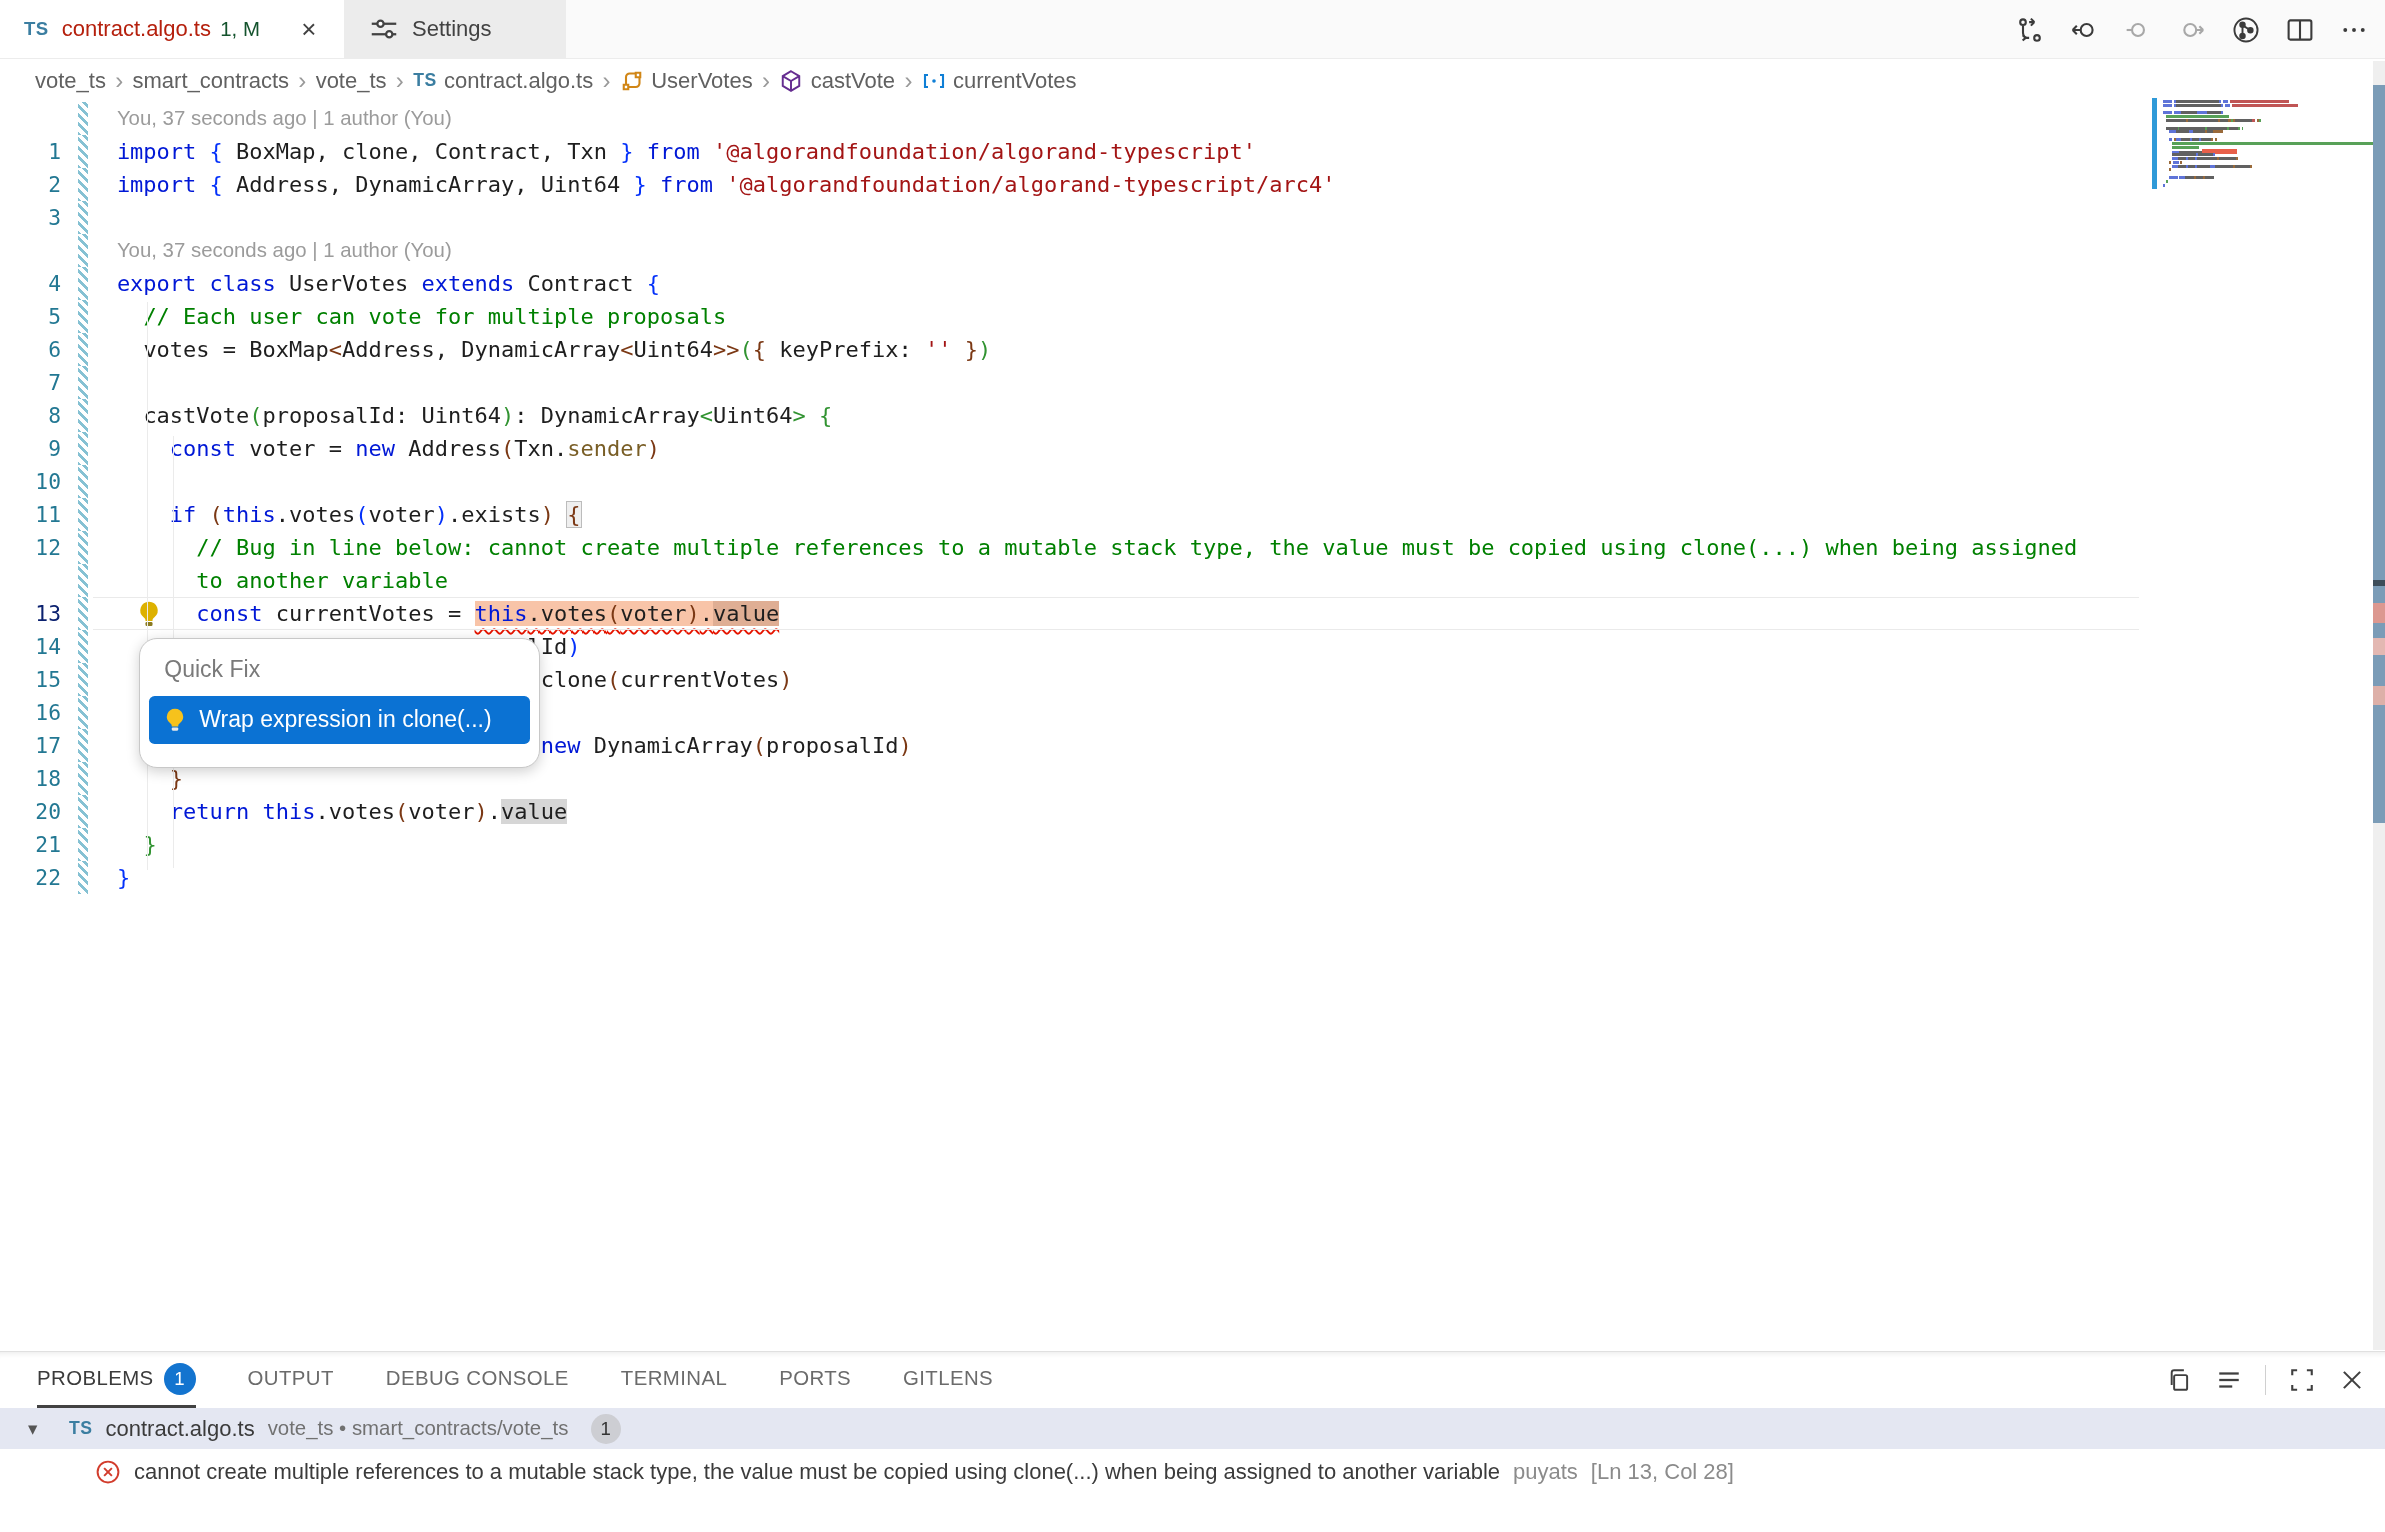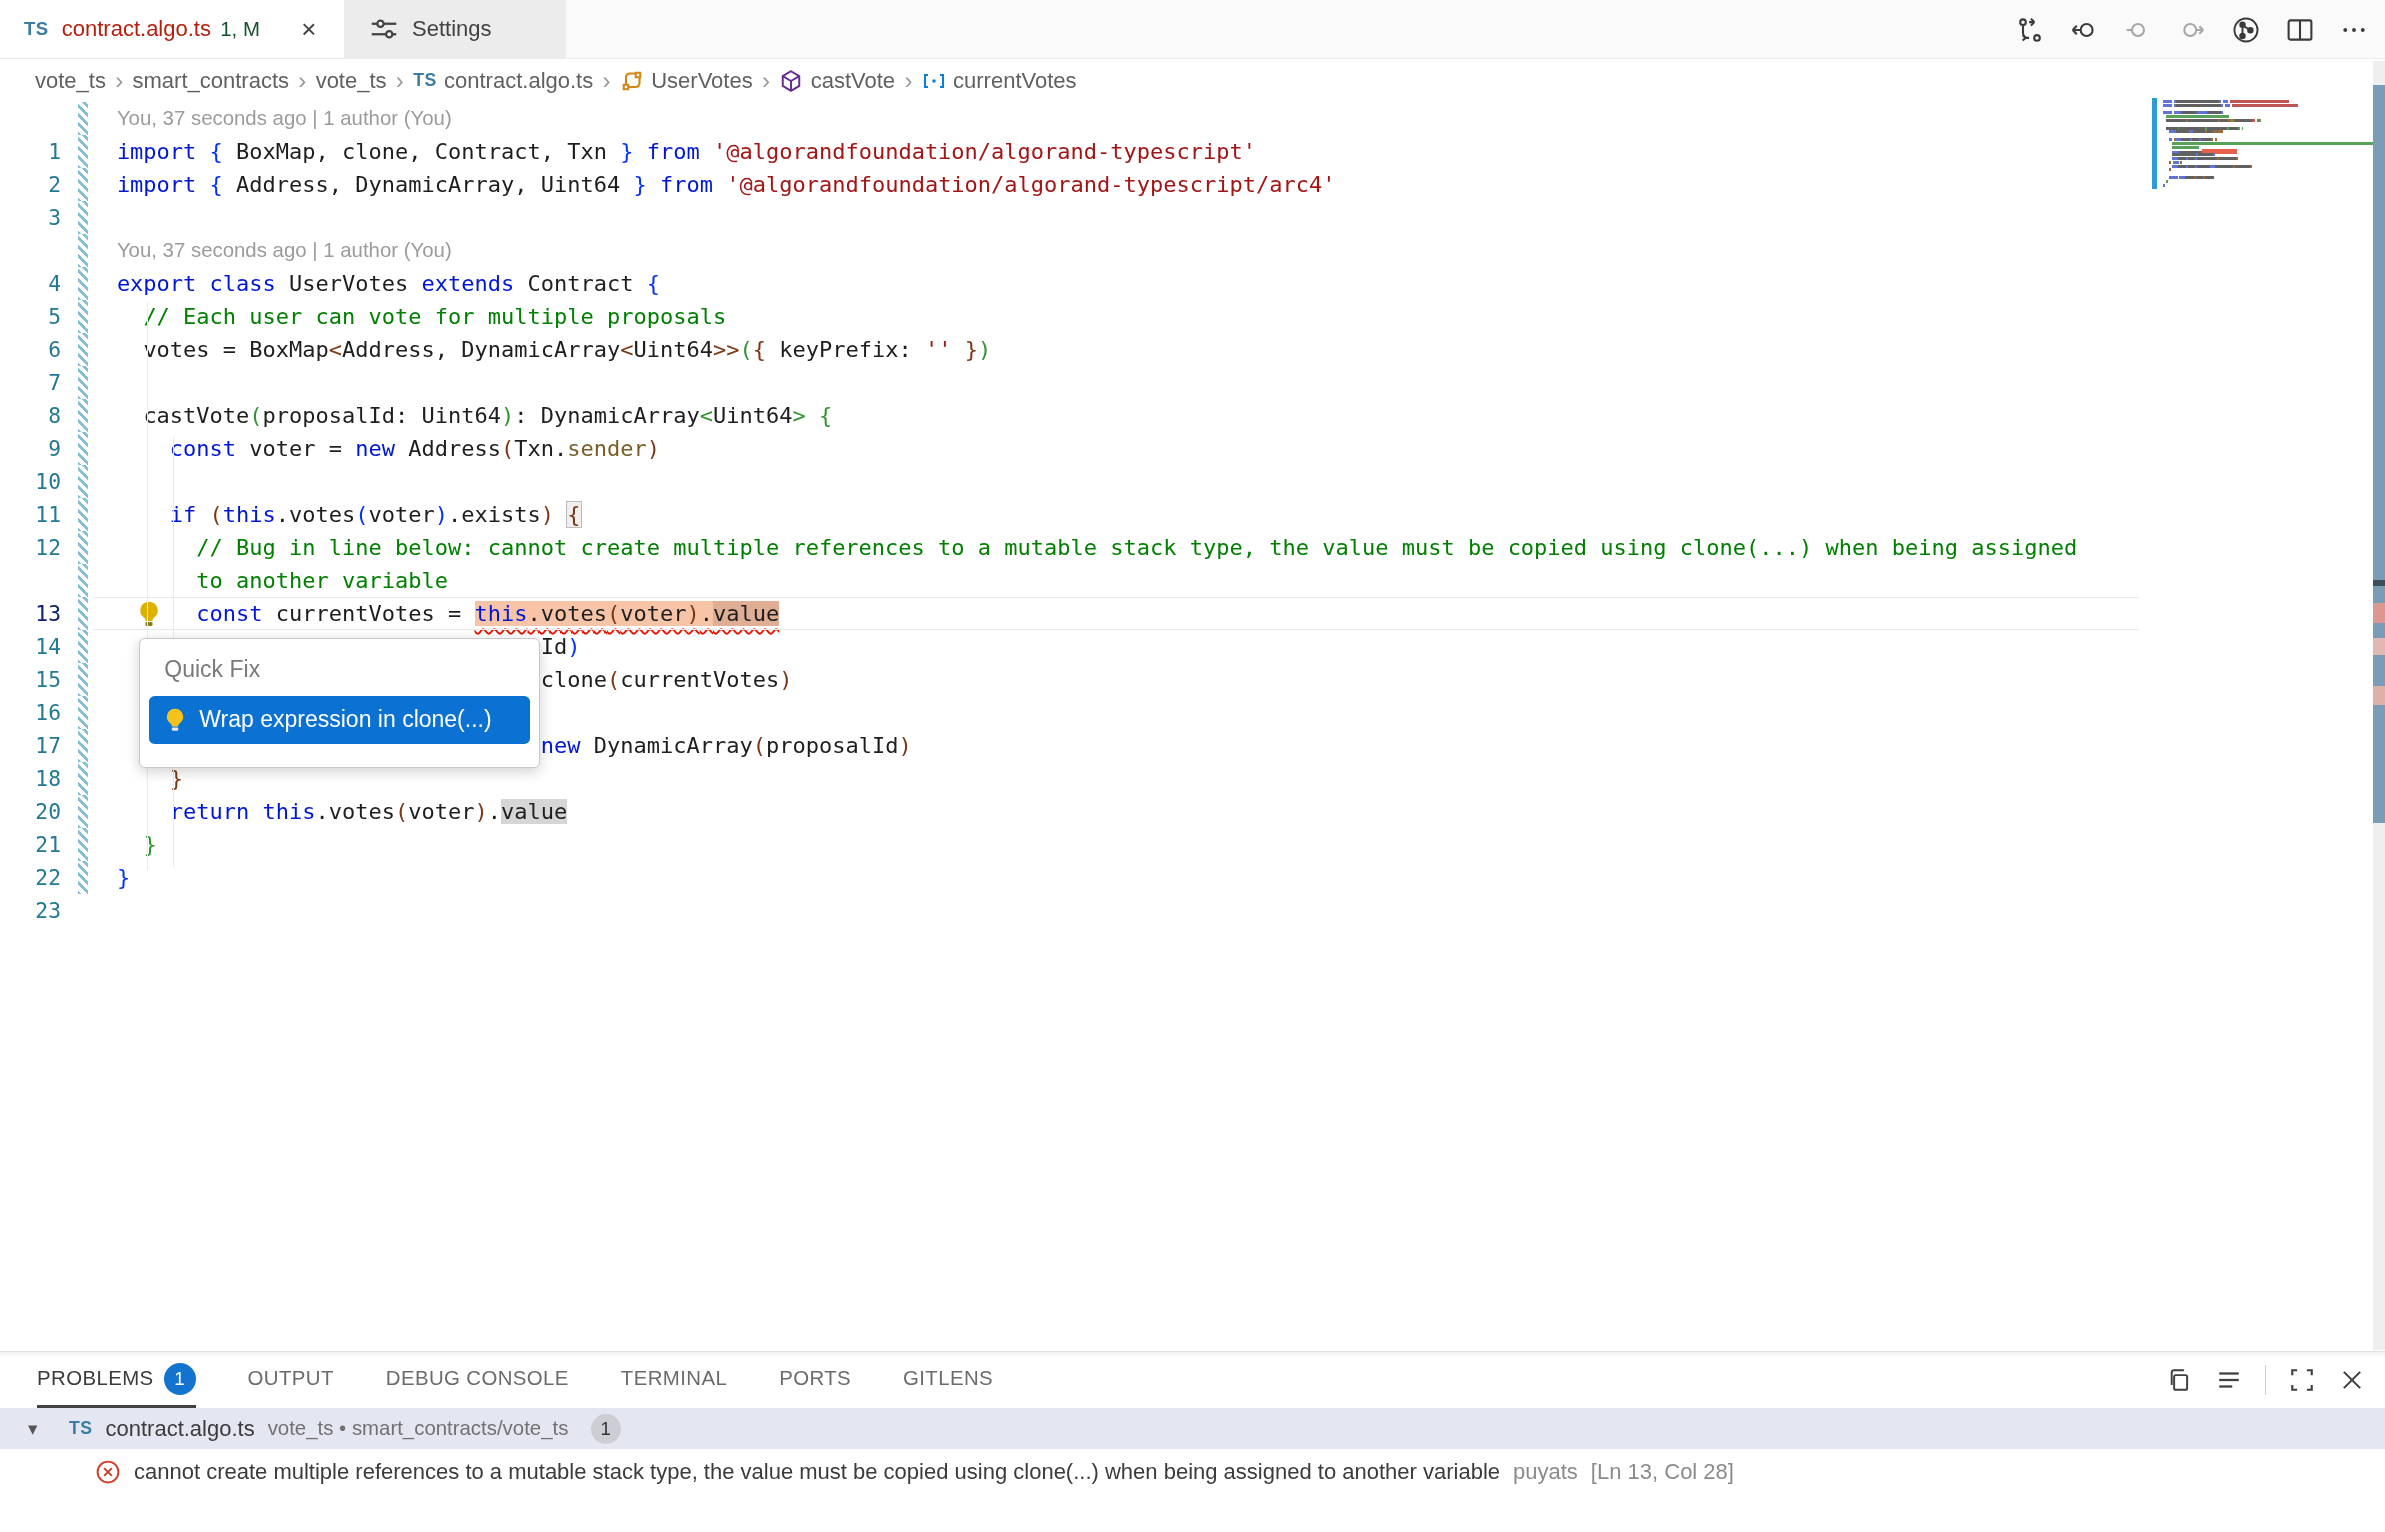--- a/index.html
+++ b/index.html
@@ -47,21 +47,21 @@
   .tk-b1{ color:#0431fa; } .tk-b2{ color:#319331; } .tk-b3{ color:#7b3814; }
   .seg-err{ background:#f8c4a8; text-decoration:underline wavy #e51400 1.9px; text-underline-offset:6.5px; }
   .seg-errval{ background:#dfae94; text-decoration:underline wavy #e51400 1.9px; text-underline-offset:6.5px; }
   .seg-word{ background:#d6d6d6; }
   .seg-bm{ background:#efefef; outline:1.9px solid #bcbcbc; }
   .iguide{ position:absolute; width:0; border-left:1.9px solid #ebebeb; }
   .bulb{ position:absolute; left:135px; width:28px; height:28px; }
 
   
   .quickfix{ position:absolute; left:139px; top:638px; width:401px; height:130px; background:#fff;
-             border:0.9px solid #c8c8c8; border-radius:6px; box-shadow:0 3.7px 13px rgba(0,0,0,.18);
+             border:0.9px solid #c8c8c8; border-radius:18px; box-shadow:0 3.7px 13px rgba(0,0,0,.18);
              padding:13px 9.3px 9.3px 9.3px; z-index:30; }
   .qf-title{ font-size:23px; color:#7a7a7a; padding:3.7px 15px 13px 15px; }
   .qf-item{ display:flex; align-items:center; gap:11px; background:#0b72d3; color:#fff;
             border-radius:5.6px; height:48px; padding:0 13px; font-size:23px; cursor:pointer; }
   .qf-item svg{ width:26px; height:26px; flex:none; }
 
   
   .minimap{ position:absolute; left:2143px; top:61px; width:230px; height:1289px; }
   .mm-addbar{ position:absolute; left:9.3px; top:37px; width:4.6px; height:91px; background:#2f9ad8; }
   .mm-row{ position:absolute; height:2.8px; white-space:nowrap; font-size:0; }
@@ -235,21 +235,20 @@
             <rect x="6" y="12.6" width="4" height="2.2" rx=".7" fill="#8a7a20"></rect>
           </svg></span></div>
       <div class="crow"><span class="lnum">14</span><span class="stripe on"></span><span class="ctext">      <span class="tk-pln">currentVotes.push</span><span class="tk-b1">(</span><span class="tk-pln">proposalId</span><span class="tk-b1">)</span></span></div>
       <div class="crow"><span class="lnum">15</span><span class="stripe on"></span><span class="ctext">      <span class="tk-kw">this</span><span class="tk-pln">.votes</span><span class="tk-b1">(</span><span class="tk-pln">voter</span><span class="tk-b1">)</span><span class="tk-pln">.value = clone</span><span class="tk-b3">(</span><span class="tk-pln">currentVotes</span><span class="tk-b3">)</span></span></div>
       <div class="crow"><span class="lnum">16</span><span class="stripe on"></span><span class="ctext">    <span class="tk-b3">}</span><span class="tk-pln"> </span><span class="tk-kw">else</span><span class="tk-pln"> </span><span class="tk-b3">{</span></span></div>
       <div class="crow"><span class="lnum">17</span><span class="stripe on"></span><span class="ctext">      <span class="tk-kw">this</span><span class="tk-pln">.votes</span><span class="tk-b1">(</span><span class="tk-pln">voter</span><span class="tk-b1">)</span><span class="tk-pln">.value = </span><span class="tk-kw">new</span><span class="tk-pln"> DynamicArray</span><span class="tk-b3">(</span><span class="tk-pln">proposalId</span><span class="tk-b3">)</span></span></div>
       <div class="crow"><span class="lnum">18</span><span class="stripe on"></span><span class="ctext">    <span class="tk-b3">}</span></span></div>
       <div class="crow"><span class="lnum">20</span><span class="stripe on"></span><span class="ctext">    <span class="tk-kw">return</span><span class="tk-pln"> </span><span class="tk-kw">this</span><span class="tk-pln">.votes</span><span class="tk-b3">(</span><span class="tk-pln">voter</span><span class="tk-b3">)</span><span class="tk-pln">.</span><span class="seg-word"><span class="tk-pln">value</span></span></span></div>
       <div class="crow"><span class="lnum">21</span><span class="stripe on"></span><span class="ctext">  <span class="tk-b2">}</span></span></div>
       <div class="crow"><span class="lnum">22</span><span class="stripe on"></span><span class="ctext"><span class="tk-b1">}</span></span></div>
-      <div class="crow"><span class="lnum">23</span><span class="stripe"></span><span class="ctext"></span></div>
     </div>
   <div class="iguide" style="left:147px; top:302px; height:568px;"></div>
   <div class="iguide" style="left:173px; top:436px; height:432px;"></div>
 
   <div class="quickfix">
     <div class="qf-title">Quick Fix</div>
     <div class="qf-item">
       <svg viewBox="0 0 16 16">
           <path d="M8 1a5 5 0 0 0-3.1 8.9c.7.5 1.1 1.1 1.1 1.8V12h4v-.3c0-.7.4-1.3 1.1-1.8A5 5 0 0 0 8 1z" fill="#f6c21c"></path>
           <rect x="6" y="12.6" width="4" height="2" rx=".7" fill="#e8e8e8"></rect>

